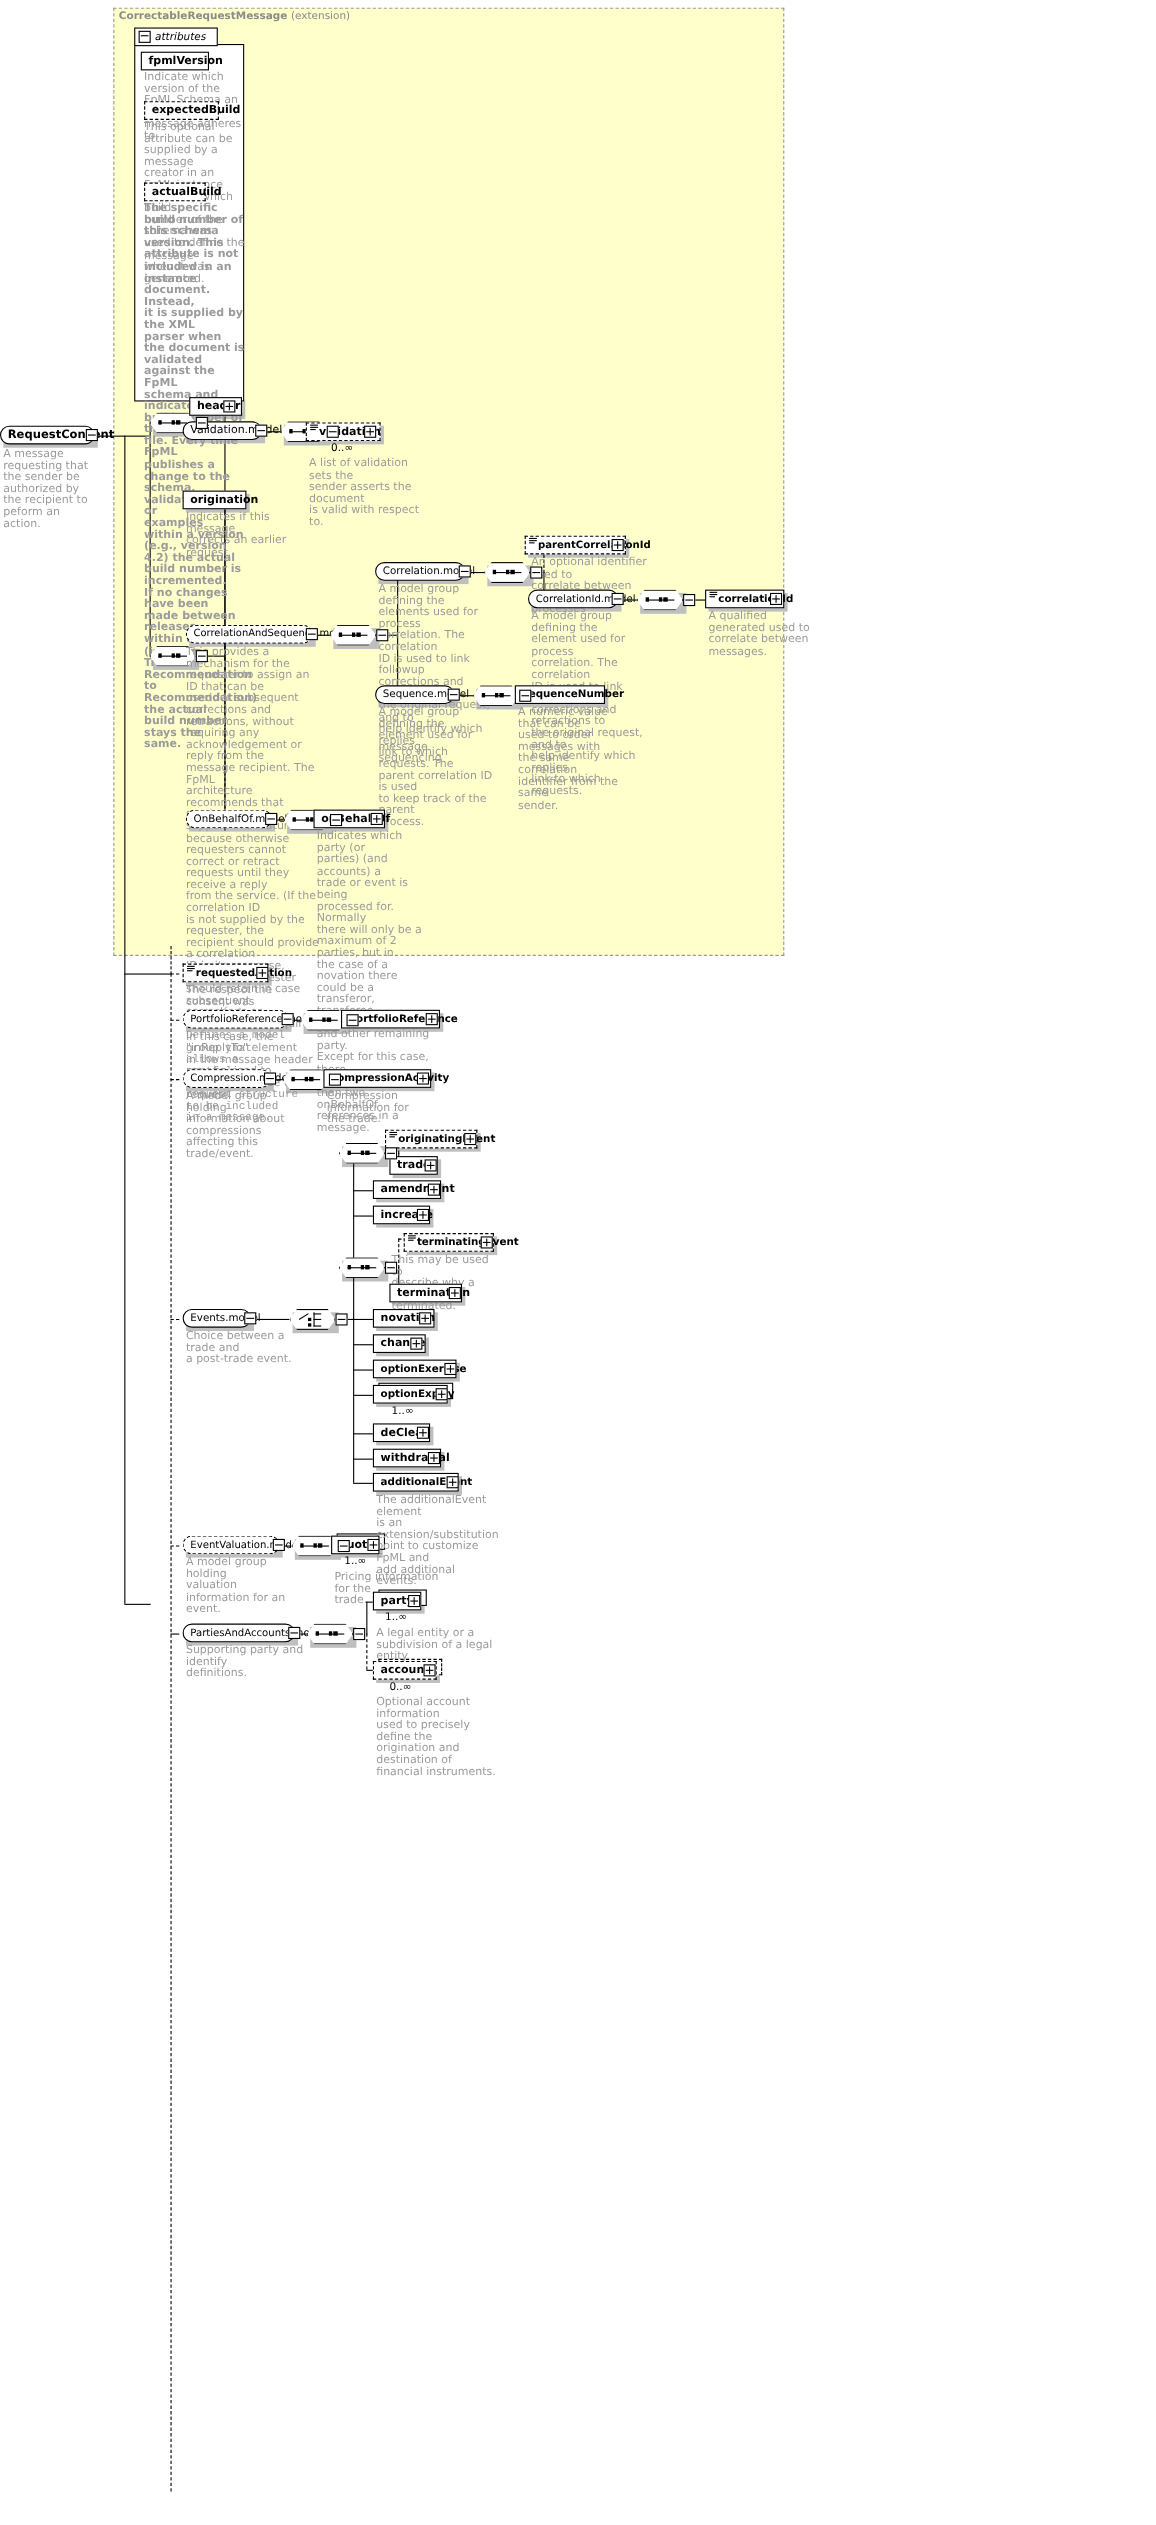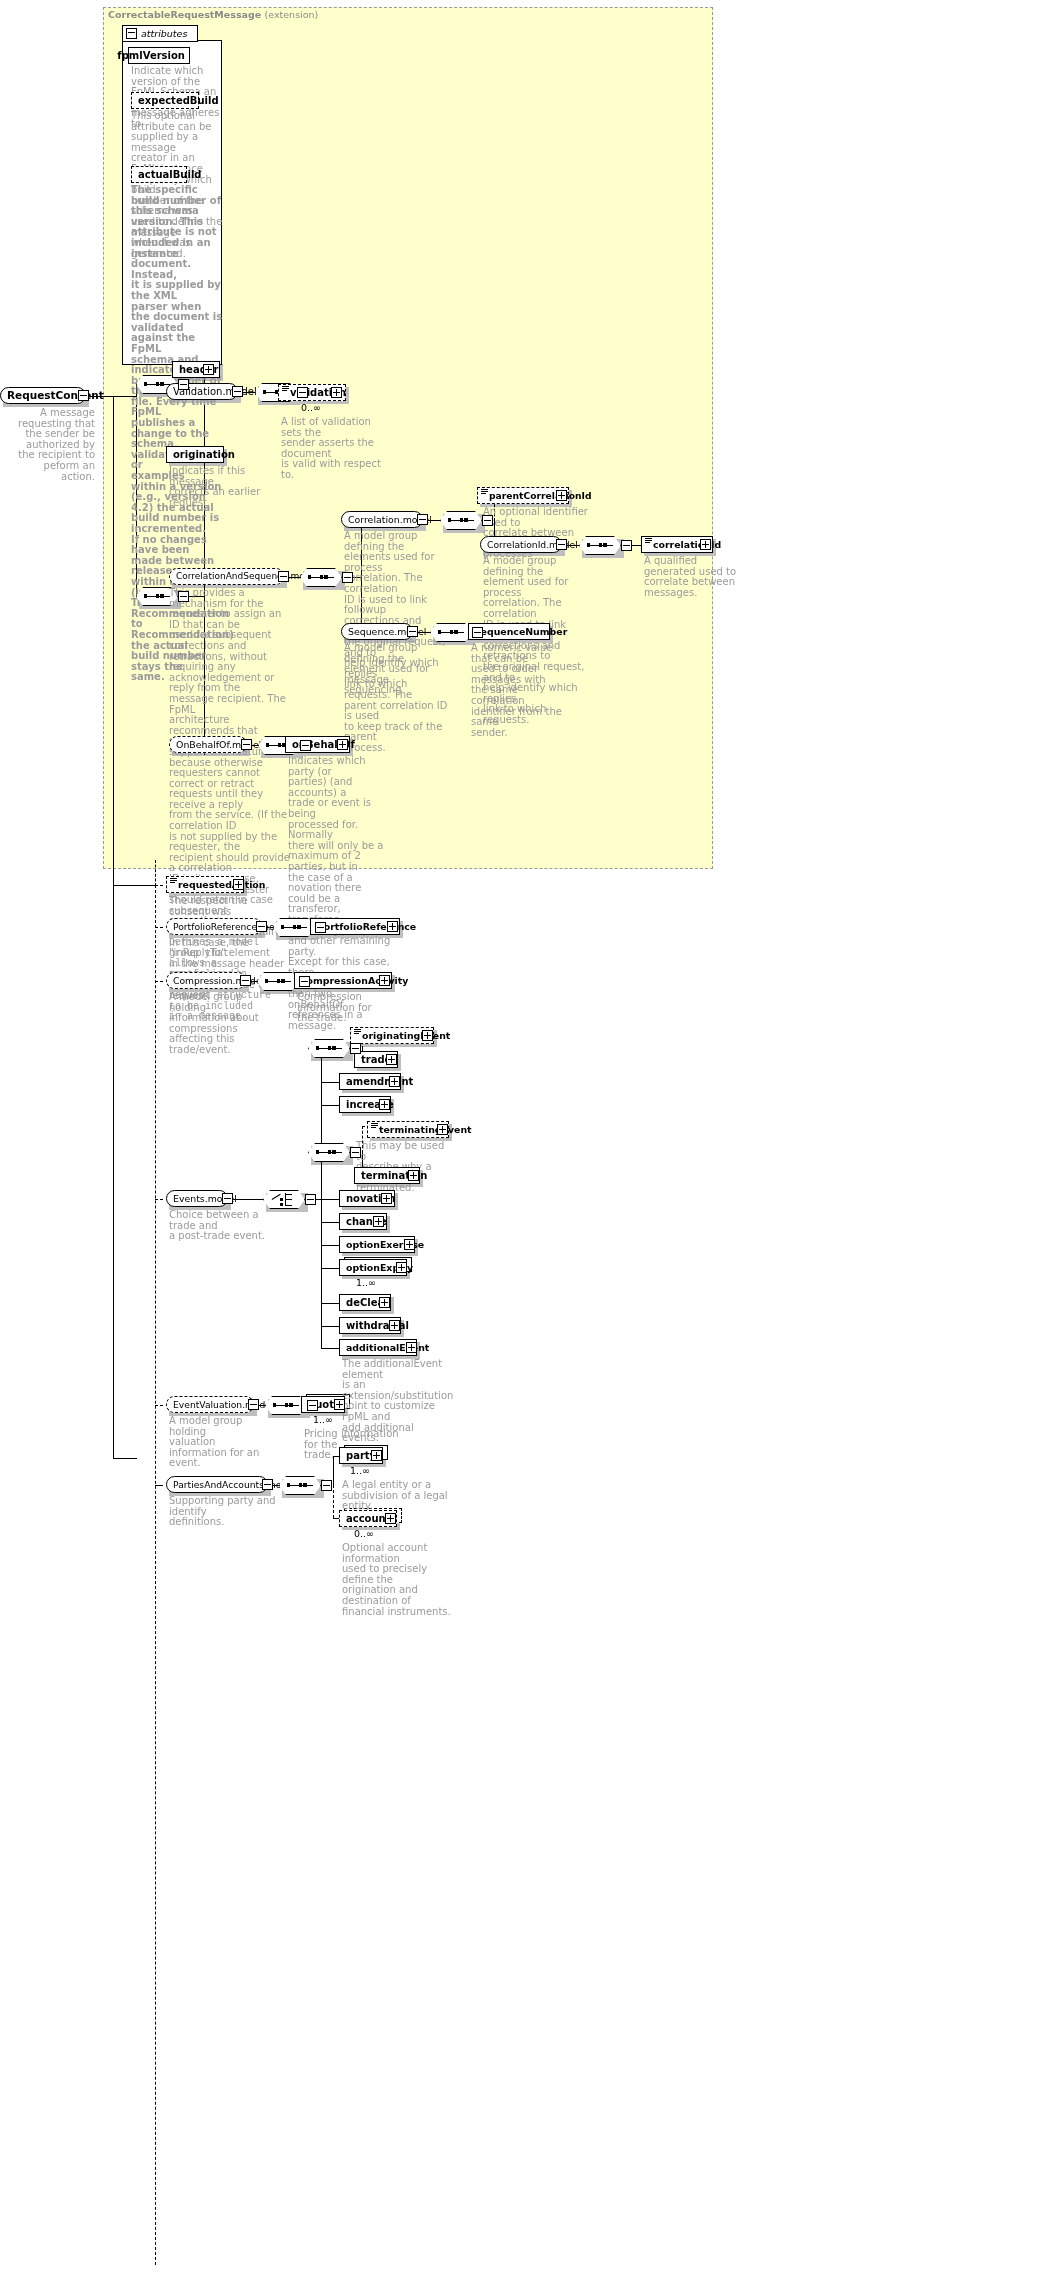--- a/index.html
+++ b/index.html
@@ -139,21 +139,21 @@
     <span class="normal">(extension)</span>
   </div>
 
   <div class="attr-panel" style="left:122px;top:40px;width:100px;height:325px;"></div>
   <div class="attr-tab" style="left:122px;top:25px;width:76px;">
     <span class="pm"></span>
     <span class="lbl">attributes</span>
   </div>
 
   <div class="shadow" style="left:131px;top:50px;width:62px;height:17px;"></div>
-  <div class="node elem" style="left:128px;top:47px;width:62px;justify-content:flex-end;">
+  <div class="node elem" style="left:128px;top:47px;width:62px;">
     <span class="nm">fpmlVersion</span>
   </div>
   <div class="ann" style="left:131px;top:66px;width:92px;">Indicate which version of the
 FpML Schema an FpML
 message adheres to.</div>
 
   <div class="shadow" style="left:134px;top:95px;width:68px;height:17px;"></div>
   <div class="node elem opt" style="left:131px;top:92px;width:68px;">
     <span class="nm">expectedBuild</span>
   </div>
@@ -190,21 +190,21 @@
 Trial Recommendation to
 Recommendation) the actual
 build number stays the
 same.</div>
 
   <div class="shadow" style="left:3px;top:390px;width:86px;height:17px;"></div>
   <div class="node model" style="left:0px;top:387px;width:86px;border-radius:9px;">
     <span class="nm" style="font-weight:bold;font-size:10.5px;">RequestConsent</span>
   </div>
   <div class="edgepm" style="left:78px;top:390px;"></div>
-  <div class="ann" style="left:3px;top:408px;width:92px;text-align:right;">A message requesting that
+  <div class="ann" style="left:3px;top:408px;width:92px;">A message requesting that
 the sender be authorized by
 the recipient to peform an
 action.</div>
 
   <div class="ln h" style="left:89px;top:396px;width:47px;"></div>
 
   <div class="ln v" style="left:136px;top:383px;height:13px;"></div>
 
   <div class="shadow" style="left:139px;top:378px;width:42px;height:19px;"></div>
   <div class="seqnode" style="left:136px;top:375px;">

